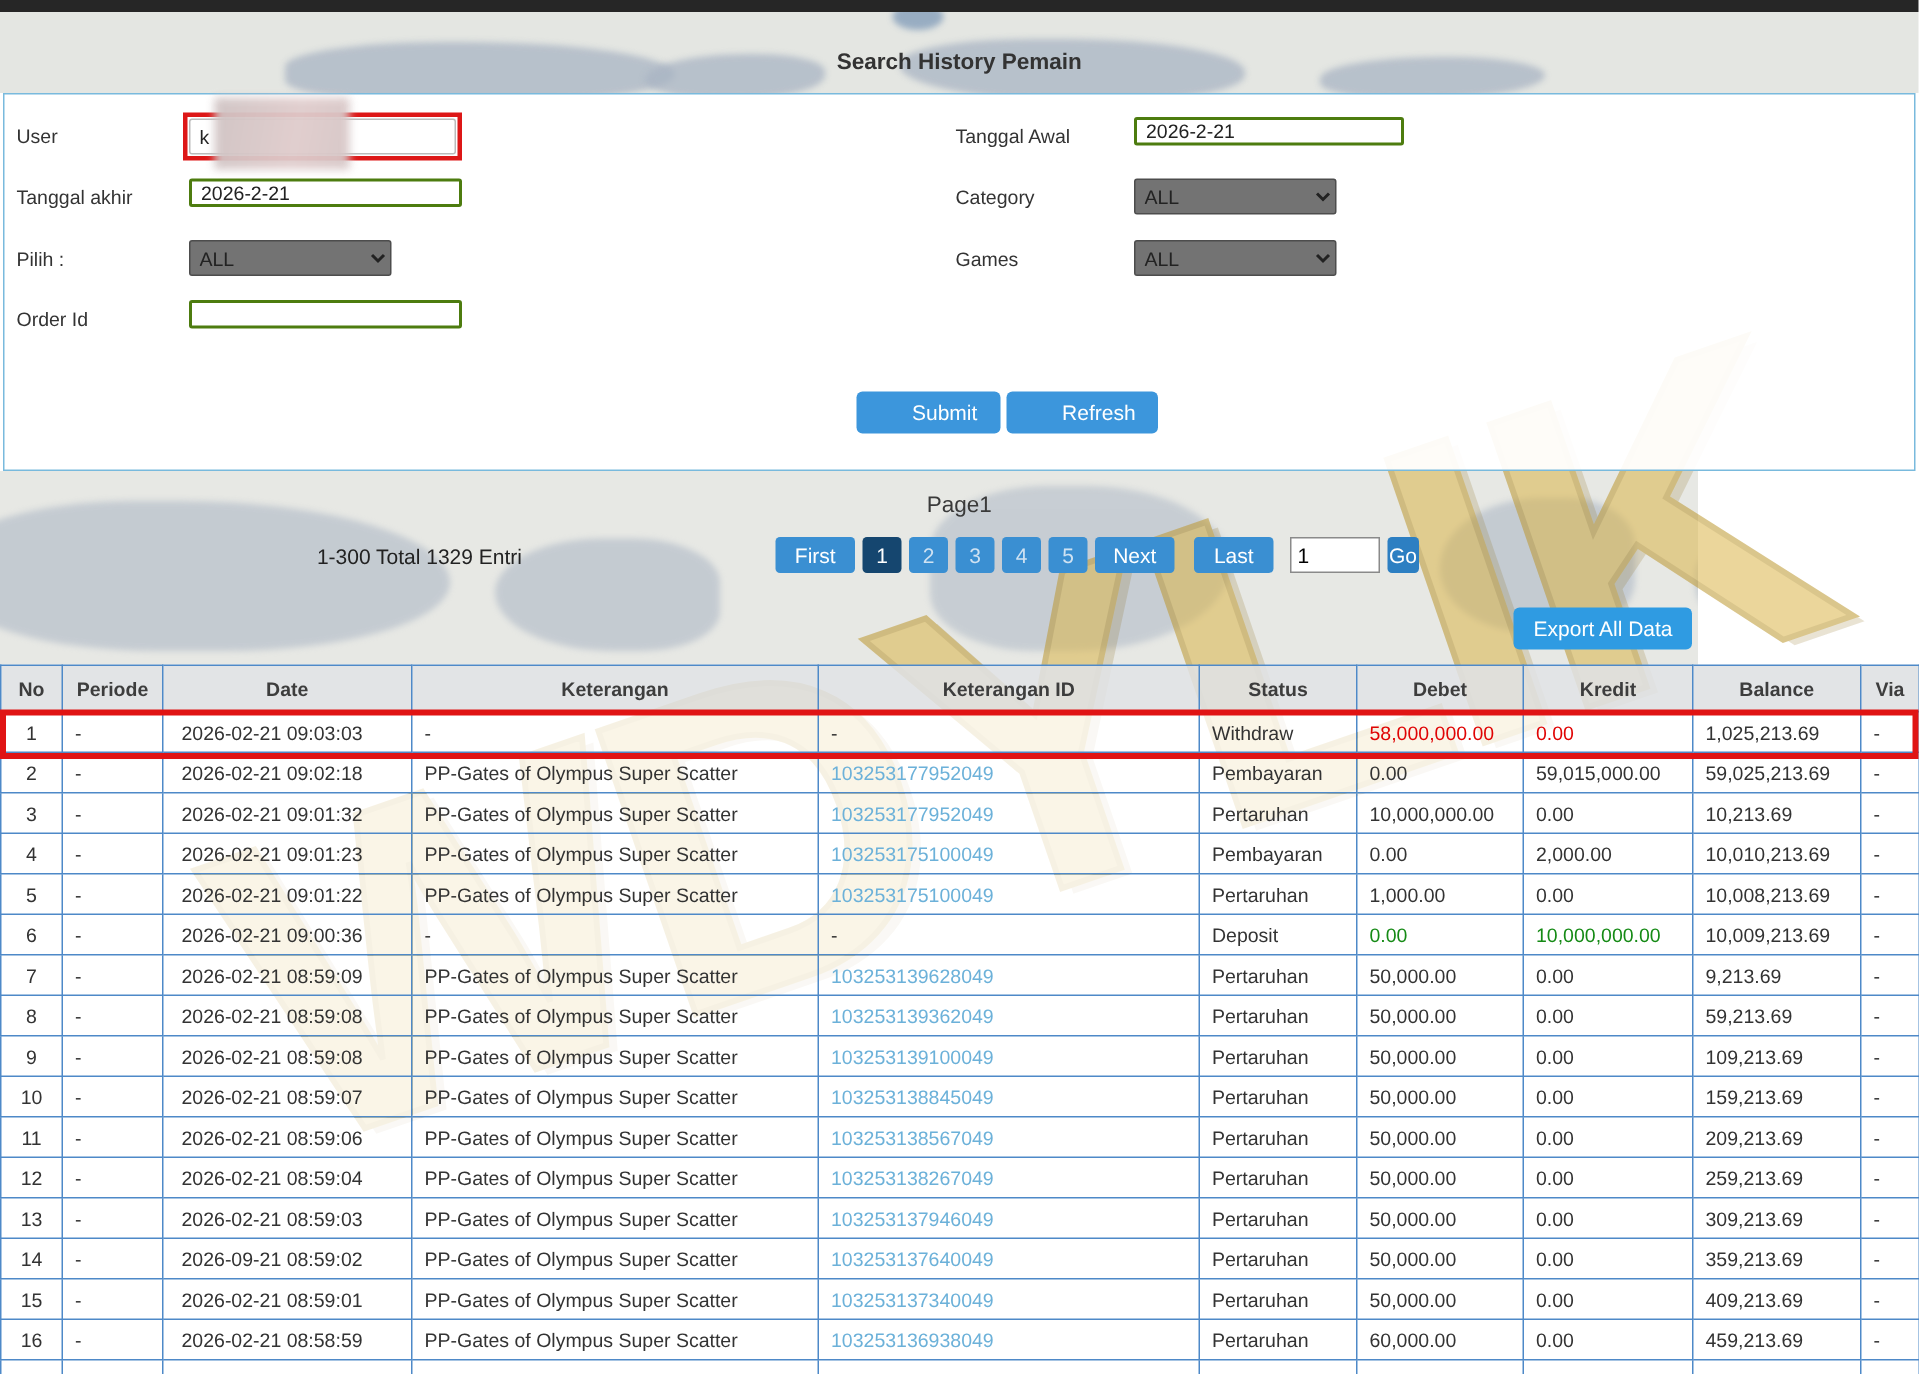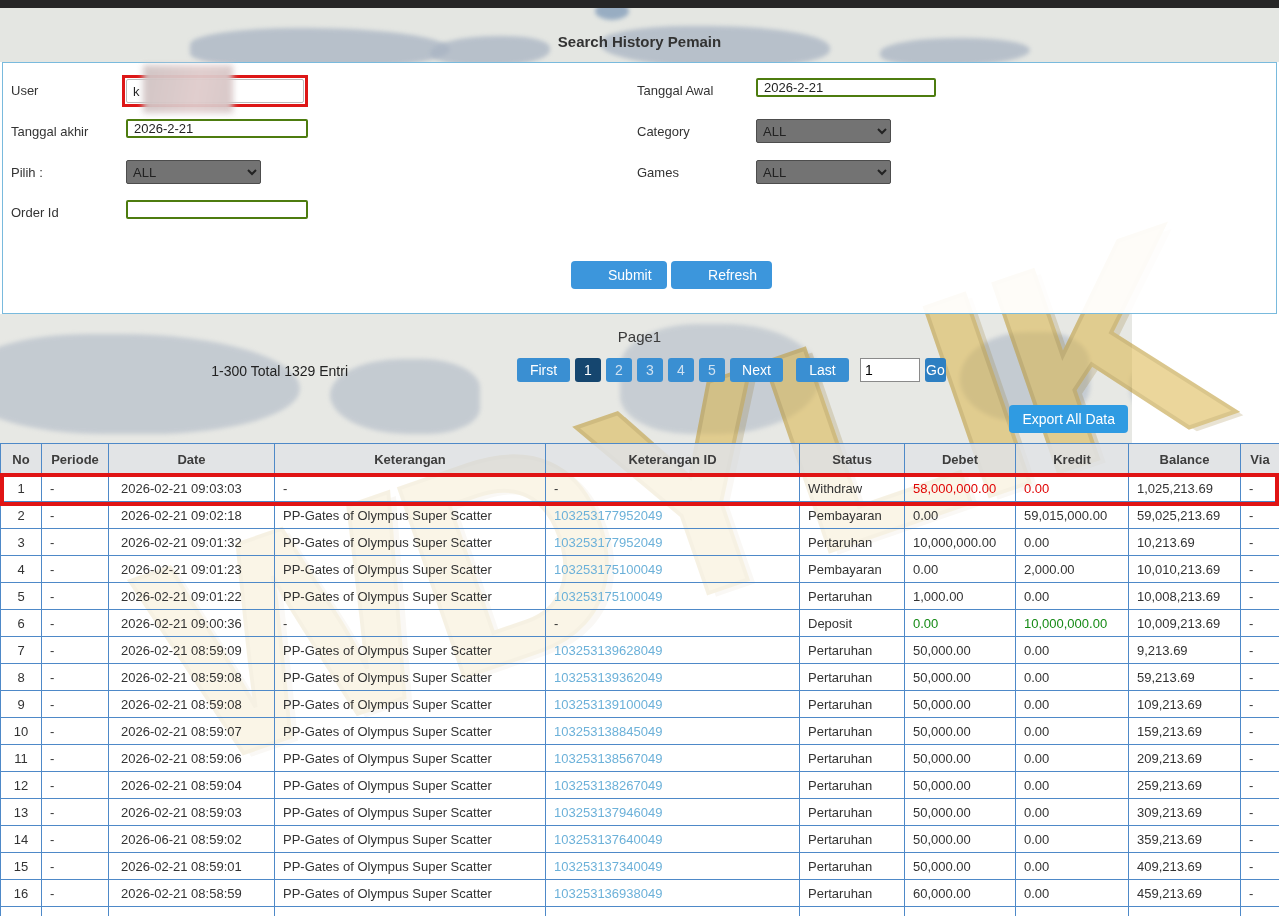--- a/index.html
+++ b/index.html
@@ -331,21 +331,21 @@
           <td class="id-link">103253137946049</td>
           <td>Pertaruhan</td>
           <td>50,000.00</td>
           <td>0.00</td>
           <td>309,213.69</td>
           <td>-</td>
         </tr>
         <tr>
           <td class="c-no">14</td>
           <td>-</td>
-          <td class="c-date">2026-06-21 08:59:02</td>
+          <td class="c-date">2026-09-21 08:59:02</td>
           <td>PP-Gates of Olympus Super Scatter</td>
           <td class="id-link">103253137640049</td>
           <td>Pertaruhan</td>
           <td>50,000.00</td>
           <td>0.00</td>
           <td>359,213.69</td>
           <td>-</td>
         </tr>
         <tr>
           <td class="c-no">15</td>

